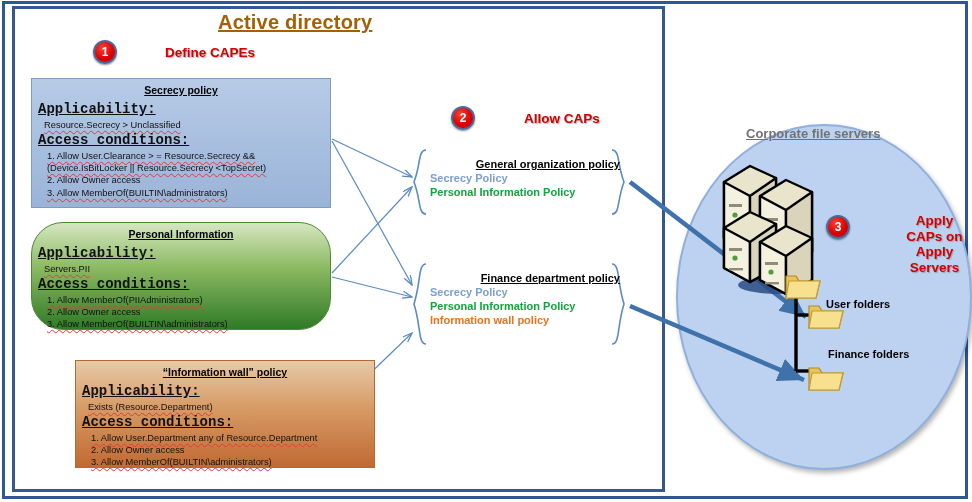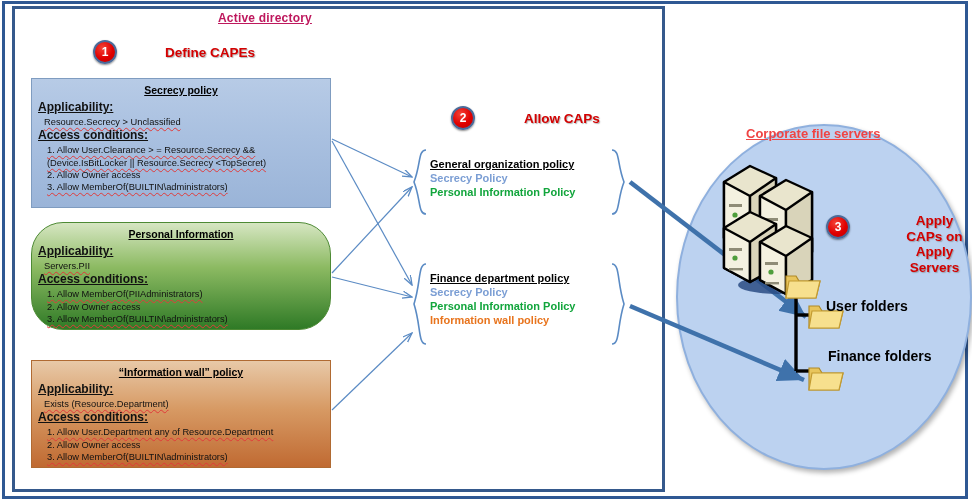--- a/index.html
+++ b/index.html
@@ -18,21 +18,21 @@
     border:3px solid #2f5893;box-sizing:border-box;
   }
 
   
   .ad-frame{
     position:absolute;left:12px;top:6px;width:653px;height:486px;
     border:3px solid #35598c;box-sizing:border-box;background:transparent;
   }
   .ad-title{
     position:absolute;left:218px;top:11px;
-    font-size:12px;font-weight:bold;color:#be185d;
+    font-size:20px;font-weight:bold;color:#a16207;
     text-decoration:underline;letter-spacing:.2px;
   }
 
   
   .step{
     position:absolute;width:24px;height:24px;border-radius:50%;
     background:radial-gradient(circle at 38% 30%, #f44336 0%, #e00000 55%, #c00000 100%);
     border:2px solid #4a6b9a;
     box-shadow:0 1px 2px rgba(0,0,0,.45);
     color:#fff;font-size:12px;font-weight:bold;
@@ -56,55 +56,56 @@
     background:linear-gradient(180deg,#b7cbe6 0%,#a9c0e0 45%,#9ab4d8 100%);
     border-color:#7f9cc0;
   }
   .cape.green{
     background:linear-gradient(180deg,#d6e6c2 0%,#8cba62 42%,#2f7a26 100%);
     border-color:#4d8a34;
   }
   .cape.orange{
     background:linear-gradient(180deg,#e8c9a8 0%,#d79a64 45%,#c06a32 100%);
     border-color:#b06a32;
+    margin-left:44px;
   }
   .cape-title{
     text-align:center;font-weight:bold;font-size:10.5px;
     text-decoration:underline;margin-bottom:2px;color:#000;
   }
-  .cape-h{font-weight:bold;text-decoration:underline;font-size:12px;}
+  .cape-h{font-weight:bold;text-decoration:underline;font-size:14px;font-family:Liberation Mono, monospace;}
   .cape-line{padding-left:6px;}
   .cape-item{padding-left:9px;}
   .sq{ text-decoration: underline wavy #e03a3a; text-underline-offset:2px;}
 
   
   .cap{
     position:absolute;width:206px;
     box-sizing:border-box;padding:6px 4px 6px 12px;
   }
   .cap-title{
     font-size:11px;font-weight:bold;color:#000;text-decoration:underline;
-    text-align:left;margin-bottom:1px;
+    text-align:right;margin-bottom:1px;
   }
   .cap-item{font-size:11px;font-weight:bold;line-height:1.28;}
 
   
   .ellipse{
     position:absolute;left:676px;top:124px;width:292px;height:342px;
     border-radius:50%;
     background:#bcd2f0;
     border:2px solid #8fb0de;
     box-shadow:2px 3px 5px rgba(0,0,0,.3);
   }
   .servers-title{
     position:absolute;left:746px;top:126px;
-    font-size:13px;font-weight:bold;color:#ef4444;text-decoration:underline;
+    font-size:13px;font-weight:bold;color:#737373;text-decoration:underline;
   }
   .folder-label{
-    position:absolute;font-size:14px;font-weight:bold;color:#000;
+    position:absolute;font-size:11px;font-weight:bold;color:#000;
   }
 
   
   .tower{position:absolute;}
   svg{display:block;overflow:visible;}
 </style>
 </head>
 <body>
 
 <div class="stage">

